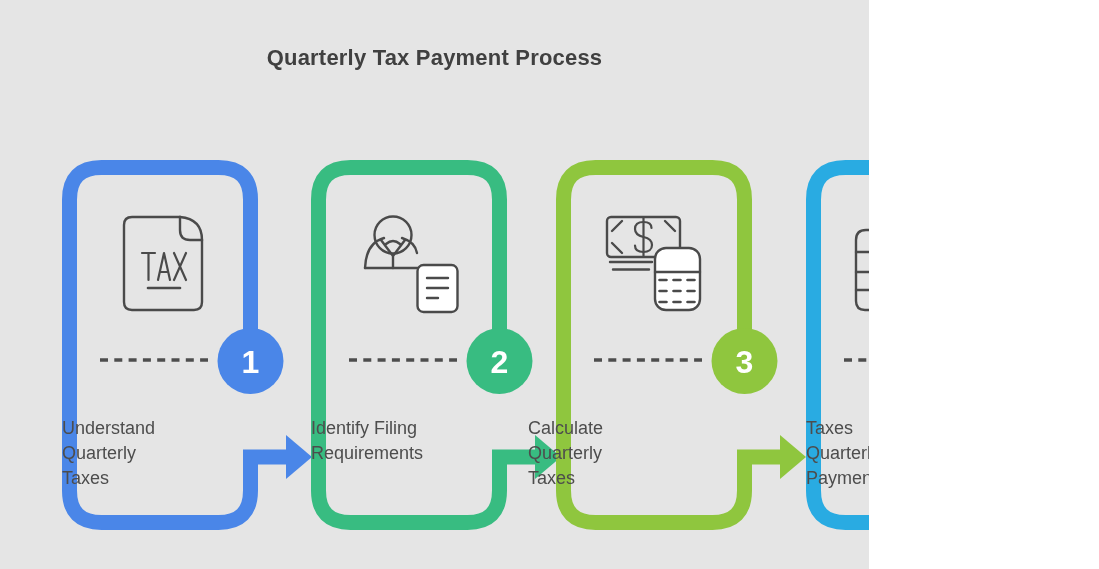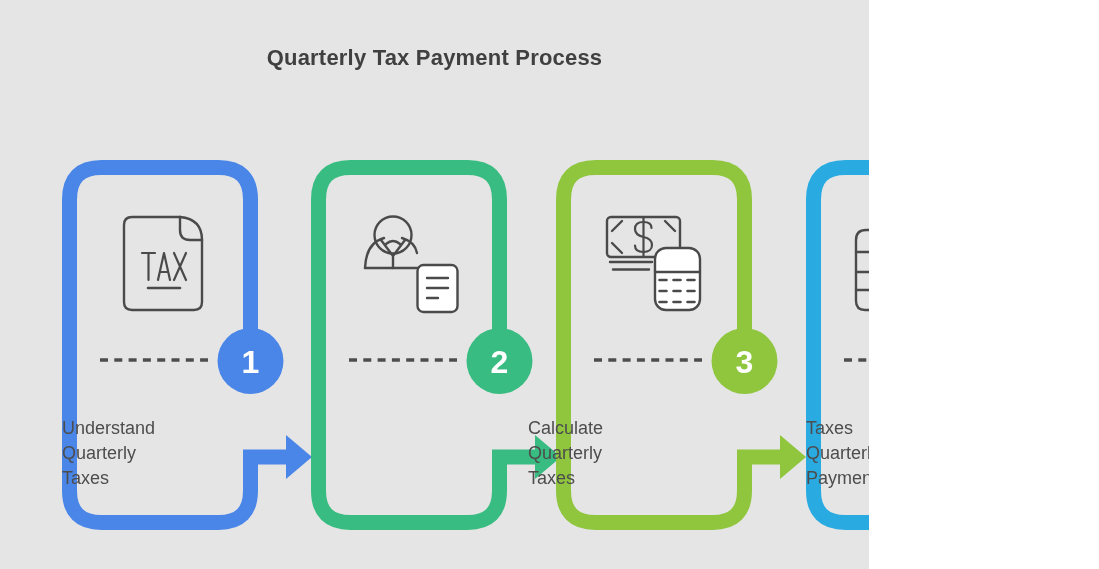--- a/index.html
+++ b/index.html
@@ -61,20 +61,22 @@
       <path d="M 54 108 Q 55 83 73 78"></path>
       <path d="M 91 78 Q 104 82 106 93"></path>
       <path d="M 70 80 L 82 96 L 94 80 M 82 96 L 82 108"></path>
       <path d="M 54 108 L 107 108"></path>
       <rect x="106.5" y="105" width="40" height="47" rx="6" fill="#ffffff"></rect>
       <path d="M 116 118 L 137 118 M 116 128 L 137 128 M 116 138 L 127 138"></path>
     </g>
     <circle cx="188.5" cy="201" r="33" fill="#38bc81"></circle>
     <text class="num" x="188.5" y="212.5" text-anchor="middle" fill="#ffffff">2</text>
   </svg>
+  <div class="step-label l2">Identify Filing
+Requirements</div>
 
   <svg class="card-svg s3" viewBox="0 0 260 385">
     <path fill="none" stroke-width="15" d="M 188.5 201 L 188.5 39.5 Q 188.5 7.5 156.5 7.5 L 39.5 7.5 Q 7.5 7.5 7.5 39.5 L 7.5 330.5 Q 7.5 362.5 39.5 362.5 L 156.5 362.5 Q 188.5 362.5 188.5 330.5 L 188.5 297 L 224 297" stroke="#8fc63e"></path>
     <polygon points="224,275 224,319 250,297" fill="#8fc63e"></polygon>
     <line x1="38" y1="200" x2="146" y2="200" stroke-width="3.5" stroke-dasharray="8 6.3" stroke="#4d4d4d"></line>
     <g fill="none" stroke-width="2.4" stroke-linejoin="round" stroke-linecap="round" stroke="#4a4a4a">
       <rect x="51" y="57" width="73" height="40" rx="4"></rect>
       <path d="M 56 71 L 66 61 M 109 61 L 119 71 M 56 83 L 66 93"></path>
       <path stroke-width="2.2" d="M 87.5 58.5 L 87.5 95.5"></path>
       <path stroke-width="2.2" d="M 95.5 68 C 95.5 63 92 62 87.5 62 C 82 62 79 64.5 79 69 C 79 74 83 76 87.5 77 C 92 78 96 80 96 85 C 96 89.5 92.5 92 87.5 92 C 82.5 92 79 90 79 85.5"></path>

